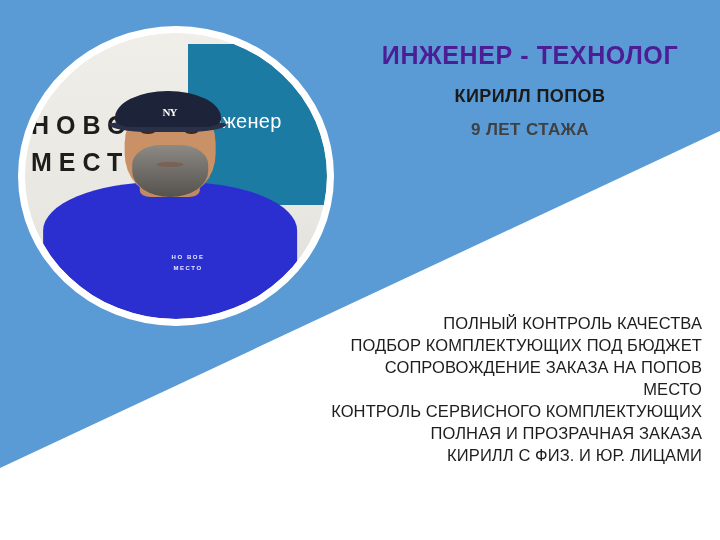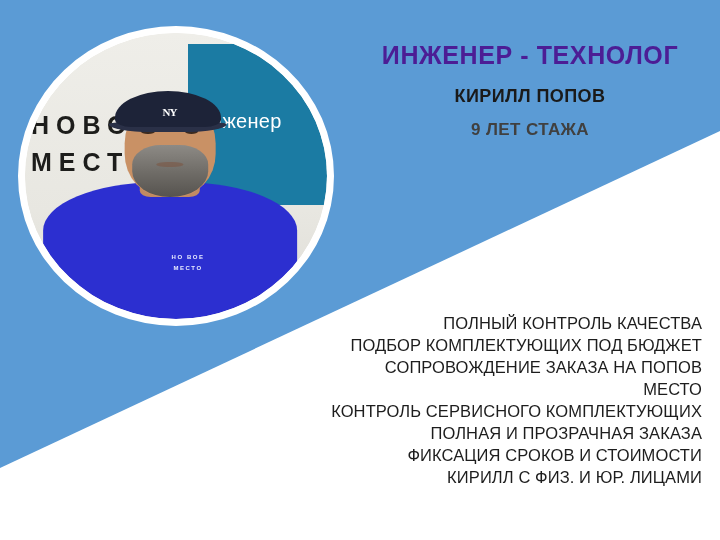--- a/index.html
+++ b/index.html
@@ -177,21 +177,20 @@
     <div id="experience">9 ЛЕТ СТАЖА</div>
   </div>
 
   <div id="features">
     <div class="line">ПОЛНЫЙ КОНТРОЛЬ КАЧЕСТВА</div>
     <div class="line">ПОДБОР КОМПЛЕКТУЮЩИХ ПОД БЮДЖЕТ</div>
     <div class="line">СОПРОВОЖДЕНИЕ ЗАКАЗА НА ПОПОВ</div>
     <div class="line">МЕСТО</div>
     <div class="line">КОНТРОЛЬ СЕРВИСНОГО КОМПЛЕКТУЮЩИХ</div>
     <div class="line">ПОЛНАЯ И ПРОЗРАЧНАЯ ЗАКАЗА</div>
-    <div class="line">ФИКСАЦИЯ СРОКОВ И СТОИМОСТИ</div>
     <div class="line">КИРИЛЛ С ФИЗ. И ЮР. ЛИЦАМИ</div>
   </div>
 
   <div id="avito">
     <span class="mark">
       <i class="a"></i>
         <i class="b"></i>
         <i class="c"></i>
         <i class="d"></i>
     </span>

